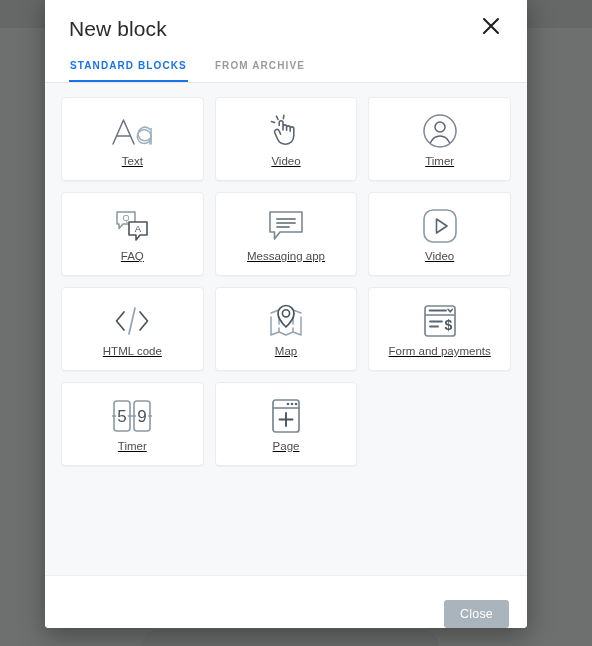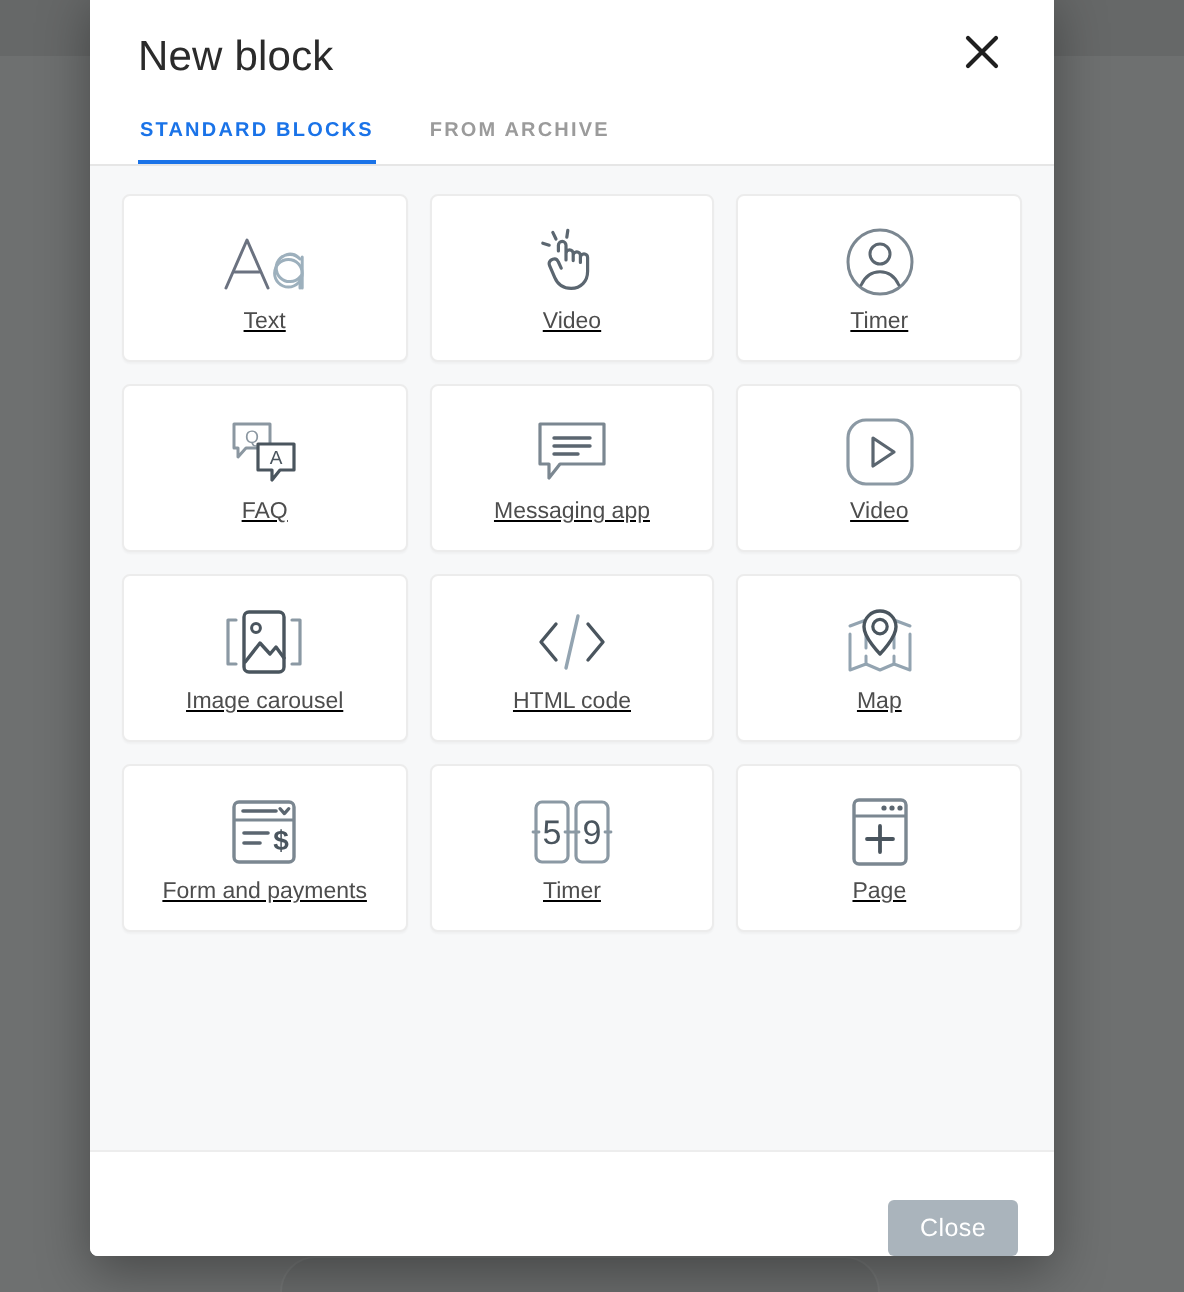--- a/index.html
+++ b/index.html
@@ -266,32 +266,20 @@
       <div class="card">
         <div class="card-icon">
           <svg width="36" height="36" viewBox="0 0 36 36">
             <rect x="2" y="2" width="32" height="32" rx="9" fill="none" stroke="#8b99a4" stroke-width="1.6"></rect>
             <path d="M14.5 11 L25 18 L14.5 25 Z" fill="none" stroke="#5b6670" stroke-width="1.6" stroke-linejoin="round"></path>
           </svg>
         </div>
         <div class="card-label">Video</div>
       </div>
 
-      <div class="card">
-        <div class="card-icon">
-          <svg width="42" height="36" viewBox="0 0 42 36">
-            <path d="M7 7 H3 V29 H7" fill="none" stroke="#8b99a4" stroke-width="1.6" stroke-linecap="round" stroke-linejoin="round"></path>
-            <path d="M35 7 H39 V29 H35" fill="none" stroke="#8b99a4" stroke-width="1.6" stroke-linecap="round" stroke-linejoin="round"></path>
-            <rect x="11" y="3" width="20" height="30" rx="2.5" fill="none" stroke="#4a555e" stroke-width="1.7"></rect>
-            <circle cx="17" cy="11" r="2.2" fill="none" stroke="#4a555e" stroke-width="1.5"></circle>
-            <path d="M11.6 28 L19 18.5 L24 24 L27 20.5 L31 26" fill="none" stroke="#4a555e" stroke-width="1.7" stroke-linejoin="round" stroke-linecap="round"></path>
-          </svg>
-        </div>
-        <div class="card-label">Image carousel</div>
-      </div>
 
 
       <div class="card">
         <div class="card-icon">
           <svg width="44" height="34" viewBox="0 0 44 34">
             <path d="M14 8 L6.5 17 L14 26" fill="none" stroke="#4a555e" stroke-width="1.7" stroke-linecap="round" stroke-linejoin="round"></path>
             <path d="M30 8 L37.5 17 L30 26" fill="none" stroke="#4a555e" stroke-width="1.7" stroke-linecap="round" stroke-linejoin="round"></path>
             <path d="M25 4 L19 30" fill="none" stroke="#93a4b1" stroke-width="1.7" stroke-linecap="round"></path>
           </svg>
         </div>

